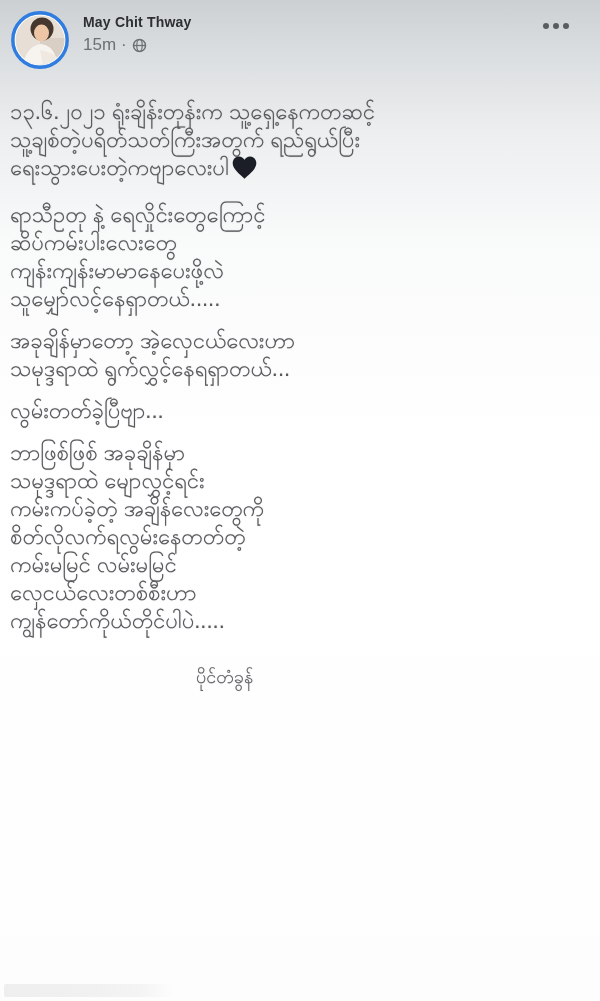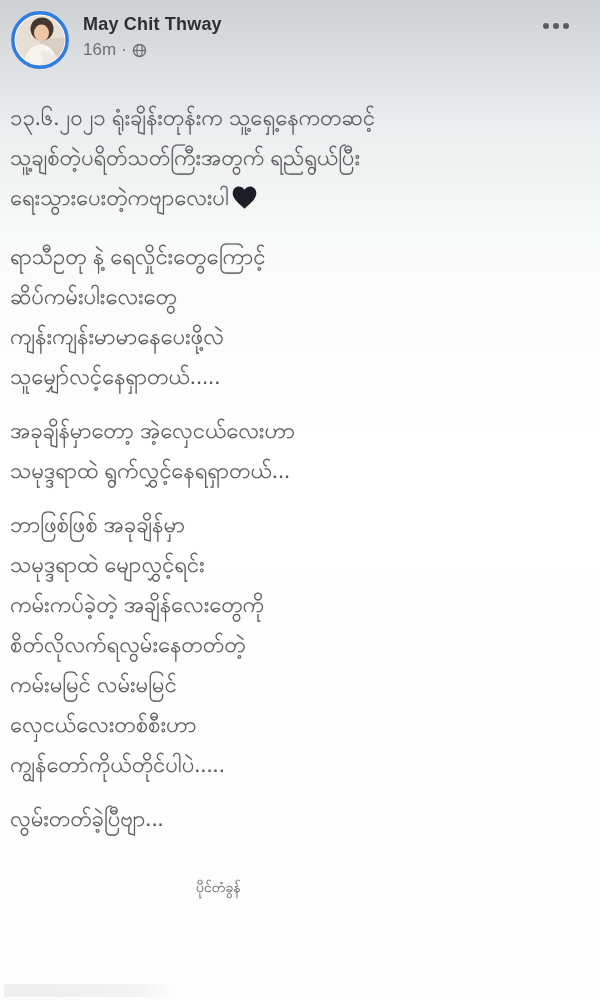--- a/index.html
+++ b/index.html
@@ -15,55 +15,55 @@
 
   
   .header {
     display:flex; align-items:flex-start;
     padding:10px 14px 0 10px;
     height:78px;
   }
   .avatar-wrap { width:60px; height:60px; flex:0 0 auto; cursor:pointer; }
   .header-text { margin-left:13px; padding-top:4px; }
   .author {
-    font-size:18px; font-weight:bold; color:#2d2f33;
+    font-size:14px; font-weight:bold; color:#2d2f33;
     letter-spacing:.2px; cursor:pointer;
   }
   .meta {
     display:flex; align-items:center; gap:5px;
     margin-top:5px;
     font-size:17px; color:#6c7074;
   }
   .menu-dots {
     position:absolute; top:19px; right:27px;
     display:flex; gap:4px; cursor:pointer; padding:4px;
   }
   .menu-dots i {
     width:6px; height:6px; border-radius:50%;
     background:#5a5d60; display:block;
   }
 
   
   .body {
     padding:20px 14px 0 10px;
     font-size:22px;
-    line-height:40px;
+    line-height:28px;
     color:#57595c;
     text-shadow:0 0 1px rgba(95,95,95,.45);
   }
   .para { white-space:pre-line; margin-bottom:14px; }
   .para:last-of-type { margin-bottom:0; }
 
   .heart-icon { display:inline-block; vertical-align:-5px; margin-left:2px; }
 
   .closing { margin-top:14px; }
   .signature {
     margin-top:28px;
     padding-left:186px;
-    font-size:14px; color:#606266;
+    font-size:18px; color:#606266;
     white-space:pre-line;
     text-shadow:0 0 1px rgba(95,95,95,.45);
   }
 
   
   .watermark {
     position:absolute; left:4px; top:984px;
     width:170px; height:13px;
     background:linear-gradient(90deg,#efeeee 0%, #f2f1f1 55%, #f5f4f4 80%, rgba(250,250,250,0) 100%);
     border-radius:2px;
@@ -90,21 +90,21 @@
           <ellipse cx="31.5" cy="23" rx="7.5" ry="8.5" fill="#eec6a6"></ellipse>
           <path d="M12 60 Q15 36 31 34 Q47 36 48 60 Z" fill="#f7f4f0"></path>
           <path d="M30 40 Q44 42 52 52 L50 60 L34 60 Z" fill="#efe9e2"></path>
         </g>
         <circle cx="30" cy="30" r="27.2" fill="none" stroke="#2f7de1" stroke-width="3.4"></circle>
       </svg>
     </div>
     <div class="header-text">
       <div class="author">May Chit Thway</div>
       <div class="meta">
-        <span>16m</span>
+        <span>15m</span>
         <span>·</span>
         <span style="display:inline-flex;">
           <svg width="15" height="15" viewBox="0 0 16 16">
             <circle cx="8" cy="8" r="6.4" fill="none" stroke="#6c7074" stroke-width="1.6"></circle>
             <ellipse cx="8" cy="8" rx="2.9" ry="6.4" fill="none" stroke="#6c7074" stroke-width="1.3"></ellipse>
             <line x1="1.6" y1="8" x2="14.4" y2="8" stroke="#6c7074" stroke-width="1.3"></line>
           </svg>
         </span>
       </div>
     </div>
@@ -125,28 +125,28 @@
 
 
     <p class="para">ရာသီဥတု နဲ့ ရေလှိုင်းတွေကြောင့်
 ဆိပ်ကမ်းပါးလေးတွေ
 ကျန်းကျန်းမာမာနေပေးဖို့လဲ
 သူမျှော်လင့်နေရှာတယ်.....</p>
 
     <p class="para">အခုချိန်မှာတော့ အဲ့လှေငယ်လေးဟာ
 သမုဒ္ဒရာထဲ ရွက်လွှင့်နေရရှာတယ်...</p>
 
+    <p class="para closing">လွမ်းတတ်ခဲ့ပြီဗျာ...</p>
+
     <p class="para">ဘာဖြစ်ဖြစ် အခုချိန်မှာ
 သမုဒ္ဒရာထဲ မျောလွှင့်ရင်း
 ကမ်းကပ်ခဲ့တဲ့  အချိန်လေးတွေကို
 စိတ်လိုလက်ရလွမ်းနေတတ်တဲ့
 ကမ်းမမြင် လမ်းမမြင်
 လှေငယ်လေးတစ်စီးဟာ
 ကျွန်တော်ကိုယ်တိုင်ပါပဲ.....</p>
-
-    <p class="para closing">လွမ်းတတ်ခဲ့ပြီဗျာ...</p>
 
     <div class="signature">ပိုင်တံခွန်</div>
   </div>
 
   <div class="watermark"></div>
 
 </div>
 
 </body></html>

